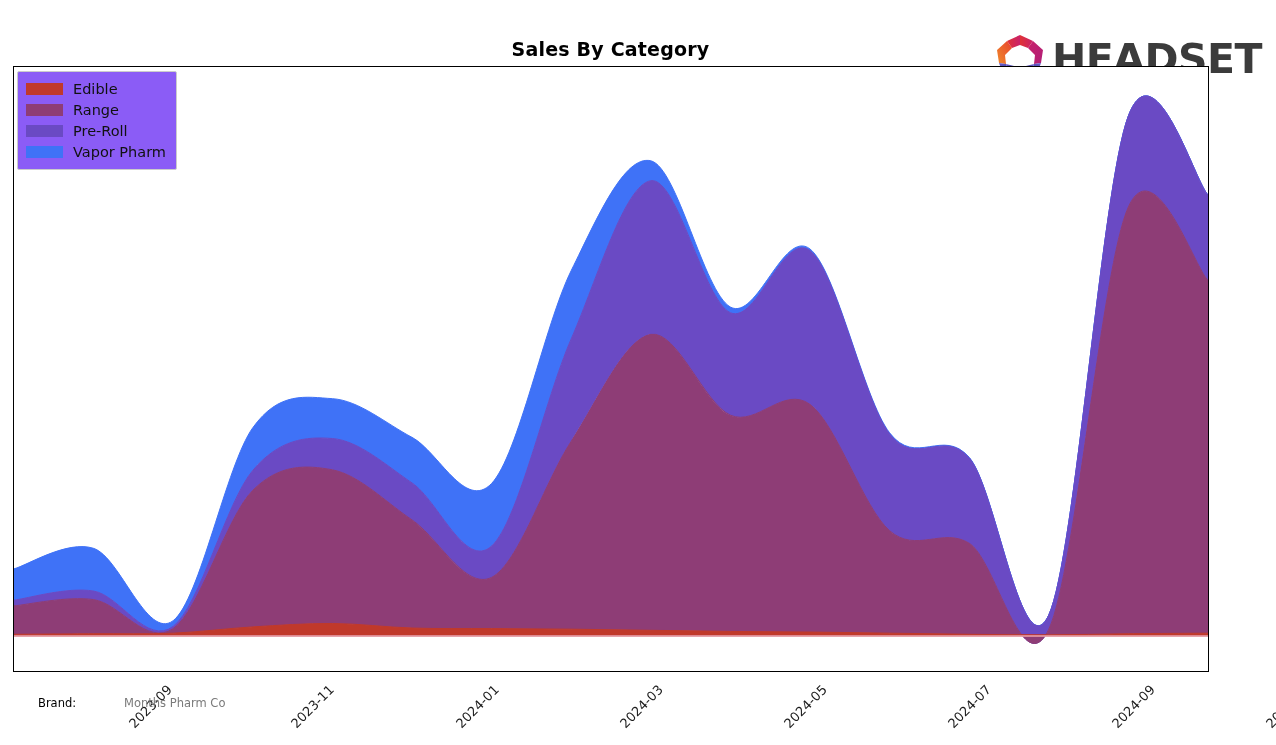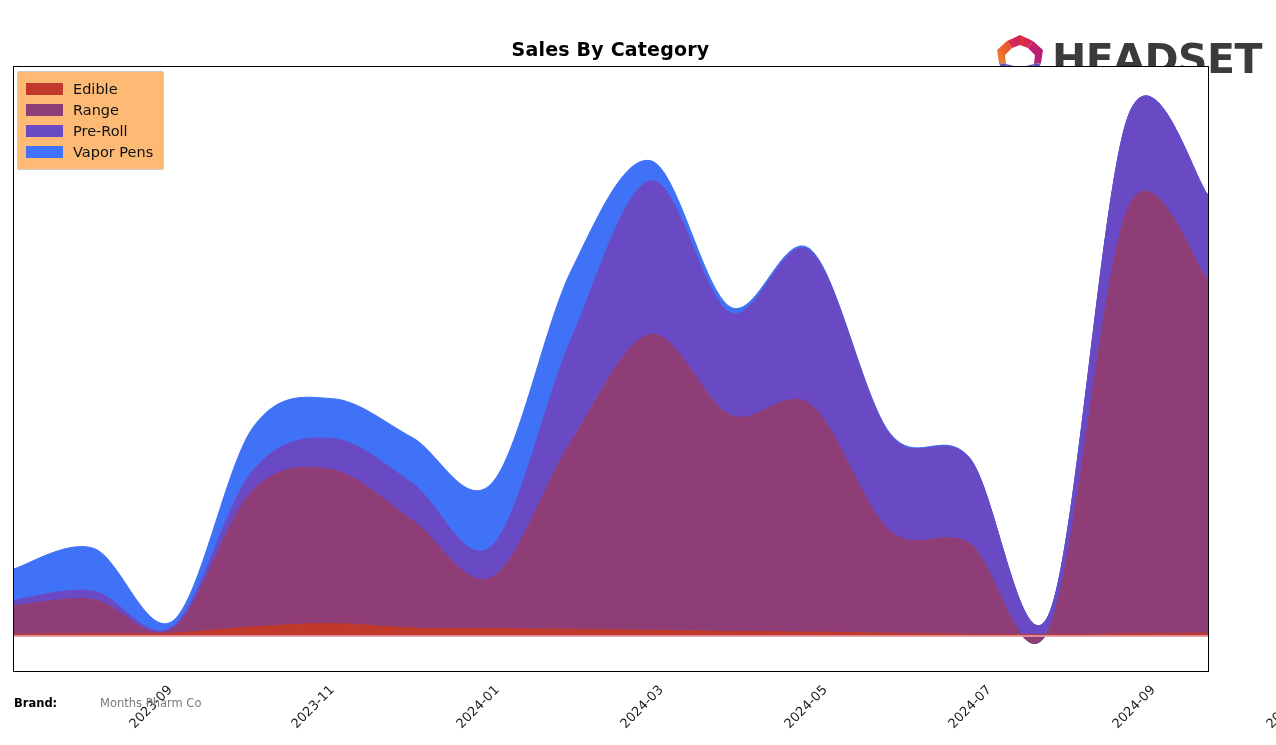--- a/index.html
+++ b/index.html
@@ -71,21 +71,21 @@
     left: 0;
     top: 0;
     display: block;
   }
 
   
   .legend {
     position: absolute;
     left: 17px;
     top: 71px;
-    background: #fdba74;
+    background: #8b5cf6;
     border: 1px solid #cccccc;
     border-radius: 2px;
     padding: 6px 10px 7px 8px;
     z-index: 6;
   }
   .legend-row {
     display: flex;
     align-items: center;
     height: 21px;
   }
@@ -126,24 +126,25 @@
     top: 696px;
     font-size: 11.5px;
     line-height: 14.6px;
   }
   .footer-row {
     display: flex;
     align-items: baseline;
     height: 14.6px;
   }
   .footer-key {
-    font-weight: bold;
+    font-weight: normal;
     color: #000000;
     width: 76px;
     flex: 0 0 auto;
+    margin-left: 24px;
   }
   .footer-val {
     color: #7a7a7a;
   }
   .footer-row.r1 .footer-val { padding-left: 10px; }
   .footer-row.r2 .footer-val { padding-left: 50px; }
   .footer-row.r3 .footer-val { padding-left: 22px; }
 </style>
 </head>
 <body>
@@ -208,21 +209,21 @@
       <div class="legend-row">
         <span class="legend-swatch" style="background: rgb(142, 61, 118);"></span>
         <span class="legend-label">Range</span>
       </div>
       <div class="legend-row">
         <span class="legend-swatch" style="background: rgb(106, 74, 196);"></span>
         <span class="legend-label">Pre-Roll</span>
       </div>
       <div class="legend-row">
         <span class="legend-swatch" style="background: rgb(63, 114, 247);"></span>
-        <span class="legend-label">Vapor Pens</span>
+        <span class="legend-label">Vapor Pharm</span>
       </div>
     </div>
 
   <div class="xticks" id="xticks">
       <div class="xtick" style="left: 110px; top: 682px;">2023-09</div>
       <div class="xtick" style="left: 272px; top: 682px;">2023-11</div>
       <div class="xtick" style="left: 437px; top: 682px;">2024-01</div>
       <div class="xtick" style="left: 601px; top: 682px;">2024-03</div>
       <div class="xtick" style="left: 765px; top: 682px;">2024-05</div>
       <div class="xtick" style="left: 929px; top: 682px;">2024-07</div>

